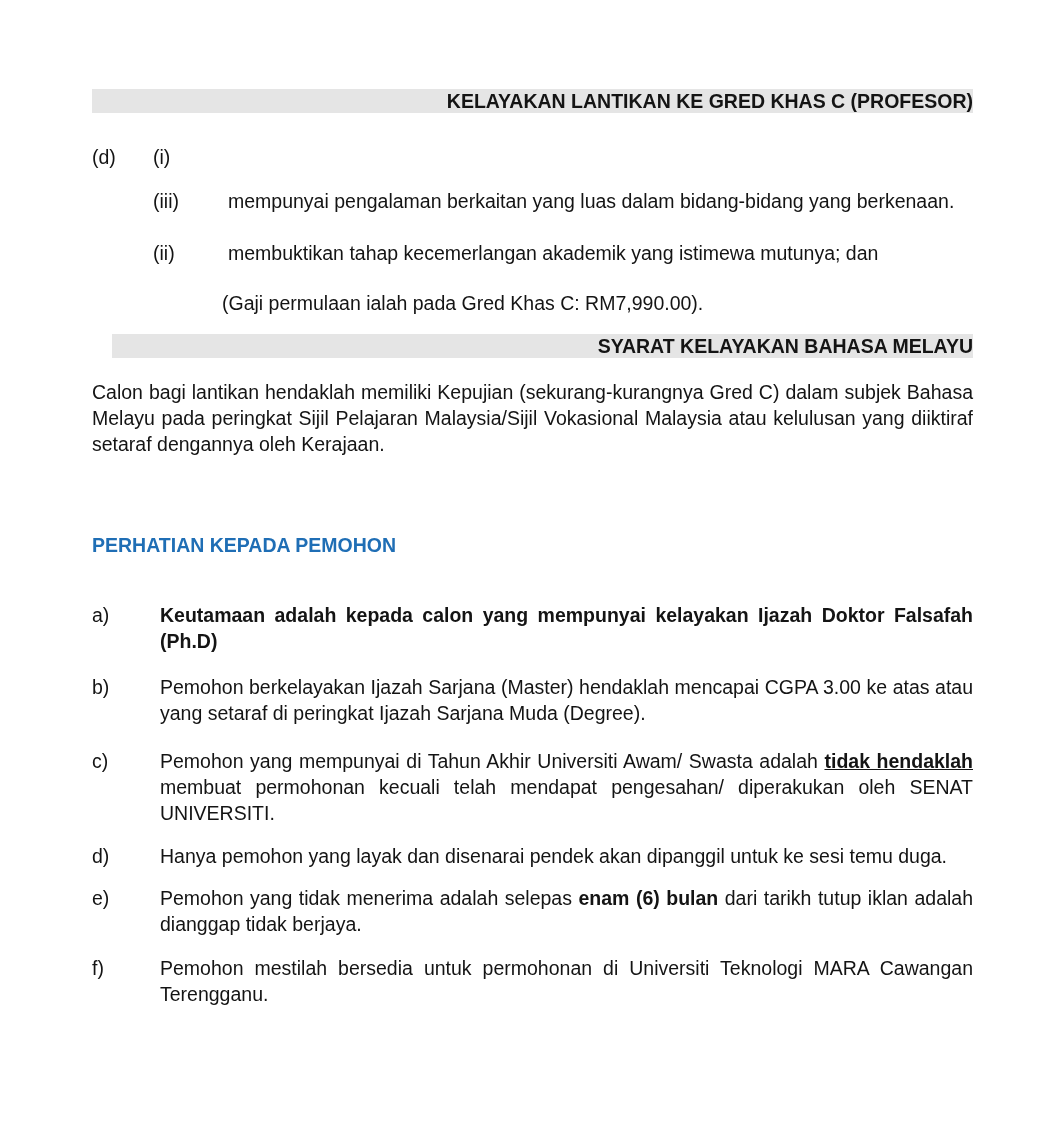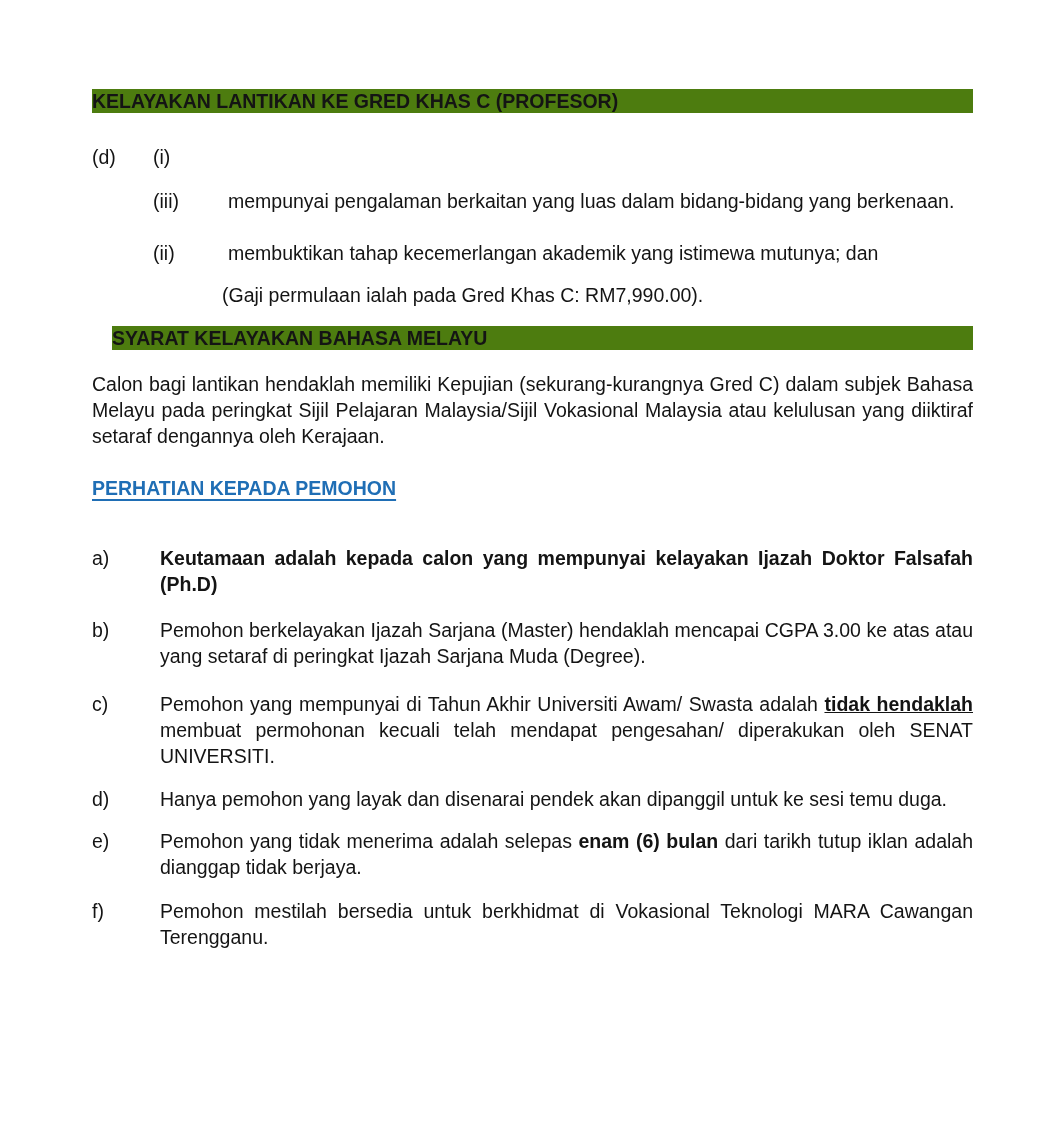--- a/index.html
+++ b/index.html
@@ -16,49 +16,48 @@
     color: #141414;
   }
   .page {
     box-sizing: border-box;
     width: 1057px;
     height: 1140px;
     padding: 89px 84px 0 92px;
     overflow: hidden;
   }
   .bar {
-    background: #4d7c0f;
-    text-align: left;
+    background: #e5e5e5;
+    text-align: right;
     font-weight: bold;
     line-height: 24px;
     padding: 0;
   }
   .row {
     display: flex;
     align-items: flex-start;
   }
   .c1 { width: 61px; flex: 0 0 61px; }
   .c2 { width: 75px; flex: 0 0 75px; }
   .c3 { flex: 1 1 auto; }
   .cl { width: 68px; flex: 0 0 68px; }
   .jt { text-align: justify; }
   .b  { font-weight: bold; }
   .bu { font-weight: bold; text-decoration: underline; }
   .note {
     padding-left: 130px;
-    margin-top: 16px;
+    margin-top: 24px;
   }
   .body-par {
     margin: 21px 0 8px 0;
   }
   .notice-heading {
-    margin-top: 26px;
+    margin-top: 75px;
     font-weight: bold;
     color: #1f6eb5;
-    text-decoration: underline;
     text-decoration-thickness: 2px;
     text-underline-offset: 4px;
   }
   .mt31 { margin-top: 31px; }
   .mt26 { margin-top: 26px; }
   .mt18 { margin-top: 18px; }
   .mt44 { margin-top: 44px; }
   .mt20 { margin-top: 20px; }
   .mt22 { margin-top: 22px; }
   .mt17 { margin-top: 17px; }
@@ -121,16 +120,16 @@
     <div class="c3 jt">Hanya pemohon yang layak dan disenarai pendek akan dipanggil untuk ke sesi temu duga.</div>
   </div>
 
   <div class="row mt16">
     <div class="cl">e)</div>
     <div class="c3 jt"><span>Pemohon yang tidak menerima adalah selepas </span><span class="b">enam (6) bulan</span><span> dari tarikh tutup iklan adalah dianggap tidak berjaya.</span></div>
   </div>
 
   <div class="row mt18">
     <div class="cl">f)</div>
-    <div class="c3 jt">Pemohon mestilah bersedia untuk berkhidmat di Vokasional Teknologi MARA Cawangan Terengganu.</div>
+    <div class="c3 jt">Pemohon mestilah bersedia untuk permohonan di Universiti Teknologi MARA Cawangan Terengganu.</div>
   </div>
 
 </div>
 
 </body></html>

